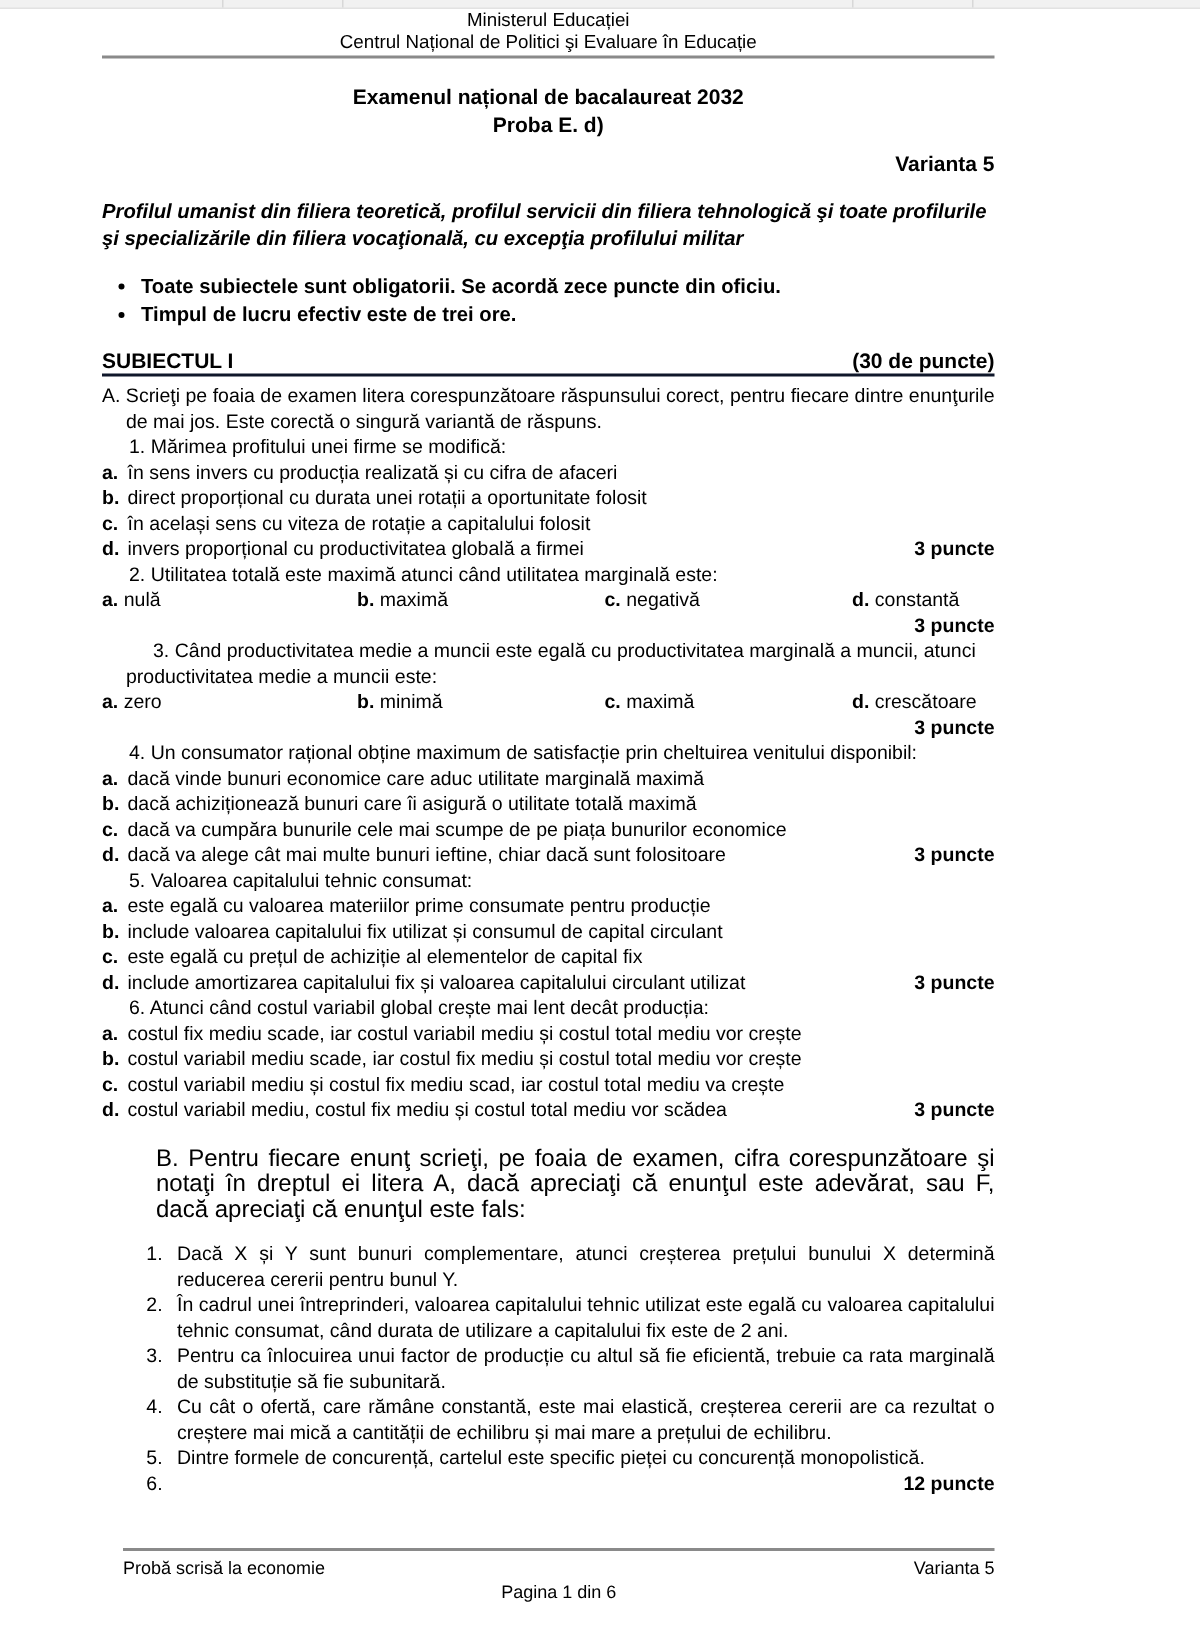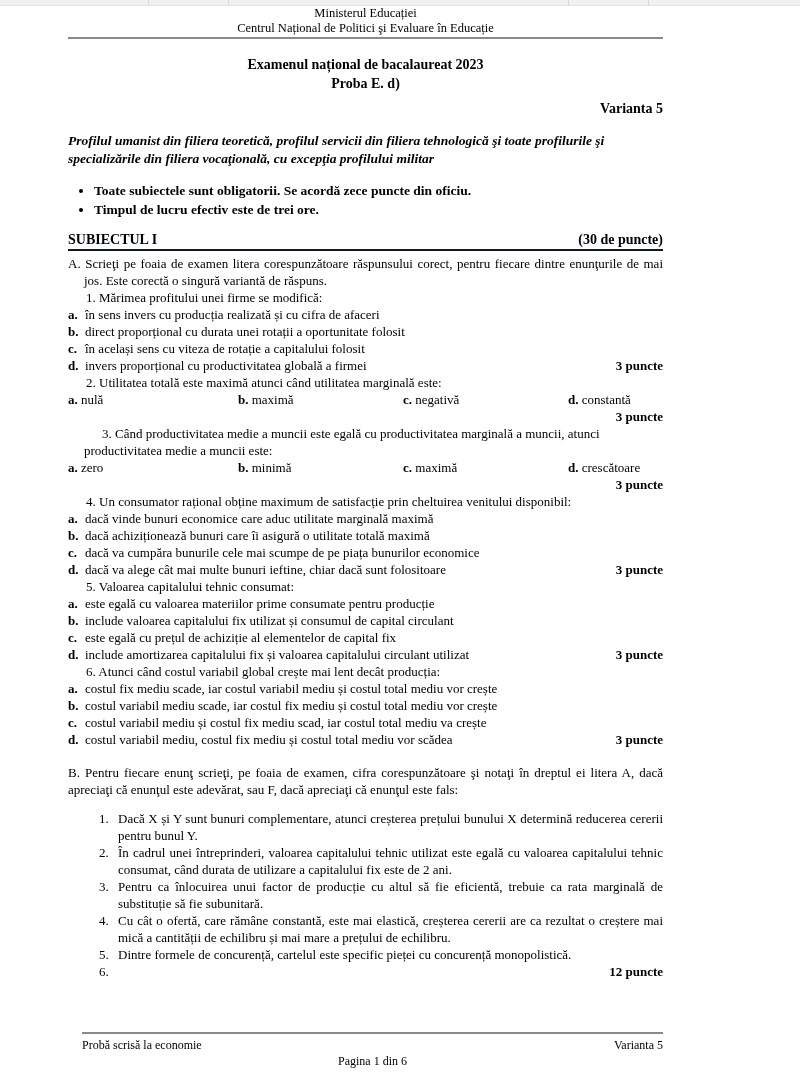--- a/index.html
+++ b/index.html
@@ -31,21 +31,20 @@
     height: 5px;
     background: #d8d8d8;
   }
   .page {
     position: absolute;
     top: 0; left: 0;
     width: 728px;
     height: 1085px;
     box-sizing: border-box;
     padding: 0;
-    font-family: Liberation Serif, serif;
   }
   .sheet {
     position: absolute;
     left: 68px;
     right: 65px;
     top: 5px;
     bottom: 0;
   }
 
   
@@ -167,23 +166,24 @@
   .pts-right {
     text-align: right;
     font-weight: bold;
     font-size: 13px;
     line-height: 17px;
   }
 
   
   .sec-b {
     margin-top: 16px;
-    font-size: 13px;
+    font-size: 16px;
     line-height: 17px;
     text-align: justify;
+    margin-left: 36px;
   }
   ol.tf-list {
     margin: 12px 0 0 0;
     padding-left: 44px;
     font-size: 13px;
     line-height: 17px;
   }
   ol.tf-list li {
     text-align: justify;
     padding-left: 6px;
@@ -232,21 +232,21 @@
 <div class="page">
   <div class="sheet">
 
     <div class="doc-header">
       <div>Ministerul Educației</div>
       <div>Centrul Național de Politici şi Evaluare în Educație</div>
     </div>
     <div class="rule-top"></div>
 
     <div class="title-block">
-      <div>Examenul național de bacalaureat 2023</div>
+      <div>Examenul național de bacalaureat 2032</div>
       <div>Proba E. d)</div>
     </div>
     <div class="variant-line">Varianta 5</div>
 
     <div class="profile-note">Profilul umanist din filiera teoretică, profilul servicii din filiera tehnologică şi toate profilurile şi specializările din filiera vocaţională, cu excepţia profilului militar</div>
 
     <ul class="instructions">
       <li>Toate subiectele sunt obligatorii. Se acordă zece puncte din oficiu.</li>
       <li>Timpul de lucru efectiv este de trei ore.</li>
     </ul>

